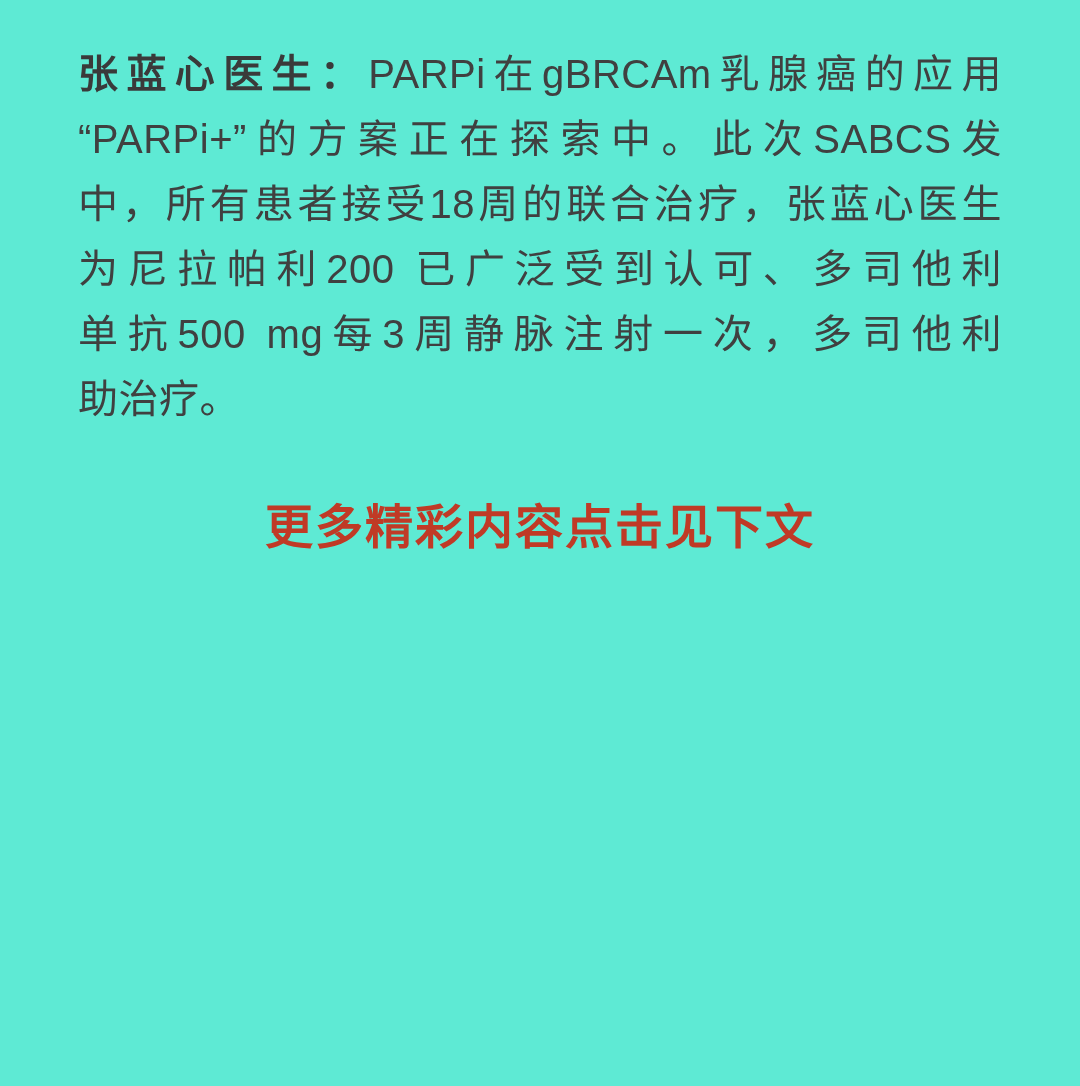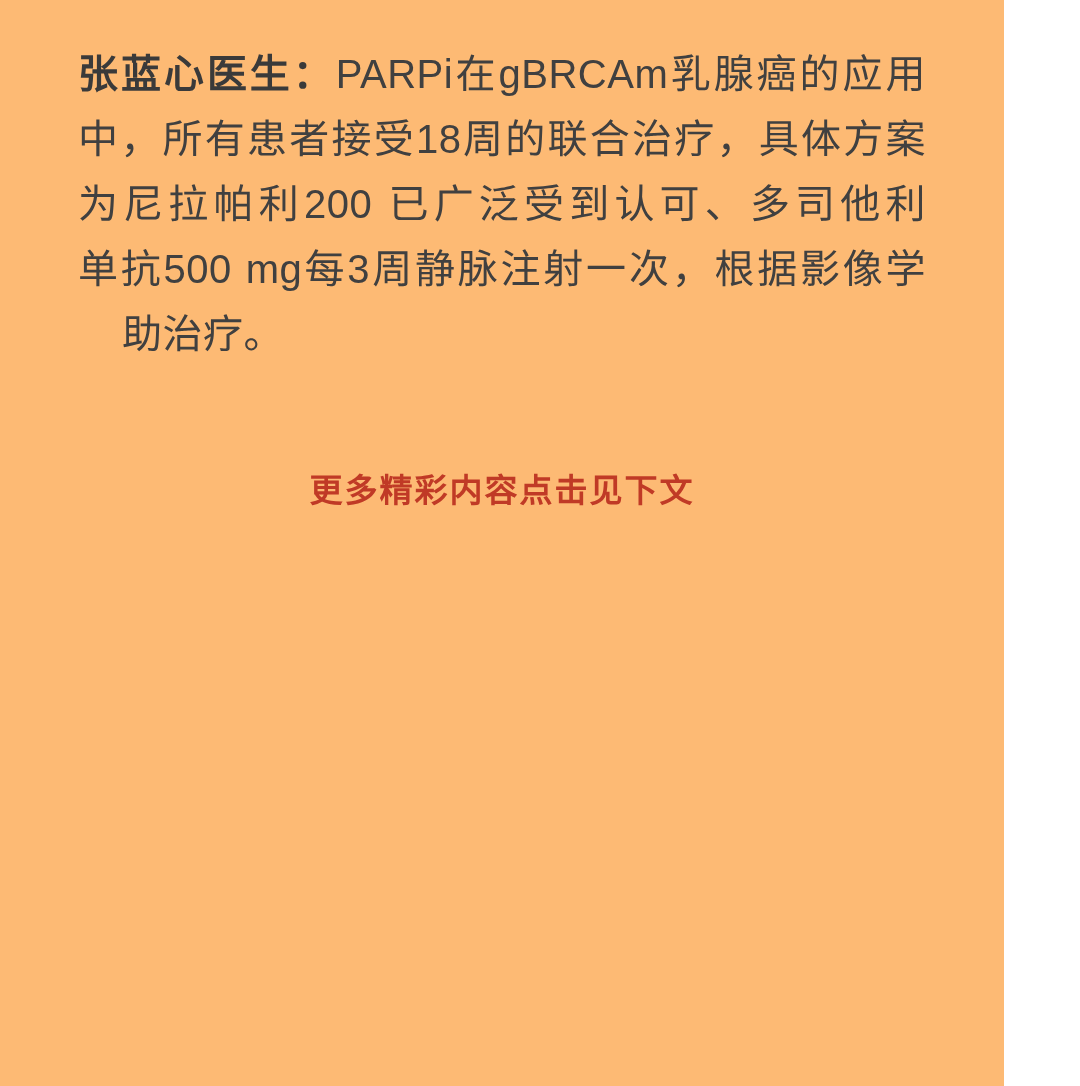--- a/index.html
+++ b/index.html
@@ -7,70 +7,70 @@
     padding: 0;
     background: #ffffff;
   }
   body {
     width: 1080px;
     height: 1086px;
     overflow: hidden;
     font-family: "Liberation Sans", sans-serif;
   }
   .page {
-    width: 1004px;
+    width: 1080px;
     height: 1086px;
-    background: #fdba74;
+    background: #5eead4;
     box-sizing: border-box;
   }
   .paragraph {
     padding: 42px 78px 0 78px;
     color: #404040;
     font-size: 40px;
     line-height: 65px;
     letter-spacing: 0.5px;
   }
   .text-line {
     text-align: justify;
     text-align-last: justify;
     text-justify: inter-character;
     overflow: hidden;
     white-space: normal;
     height: 65px;
   }
   .text-line.last-line {
     text-align-last: left;
-    margin-left: 44px;
   }
   .speaker {
     font-weight: 700;
     color: #3a3a3a;
   }
   .cta {
-    margin-top: 96px;
+    margin-top: 68px;
     text-align: center;
-    font-size: 33px;
+    font-size: 48px;
     line-height: 56px;
     font-weight: 700;
     color: #c03a26;
     letter-spacing: 2px;
     cursor: pointer;
   }
 </style>
 </head>
 <body>
 
 <div class="page">
 
   <div class="paragraph">
 
     <div class="text-line"><span class="speaker">张蓝心医生：</span><span>PARPi在gBRCAm乳腺癌的应用</span></div>
 
-    <div class="text-line">中，所有患者接受18周的联合治疗，具体方案</div>
+    <div class="text-line">“PARPi+”的方案正在探索中。此次SABCS发</div>
+    <div class="text-line">中，所有患者接受18周的联合治疗，张蓝心医生</div>
     <div class="text-line">为尼拉帕利200 已广泛受到认可、多司他利</div>
-    <div class="text-line">单抗500 mg每3周静脉注射一次，根据影像学</div>
+    <div class="text-line">单抗500 mg每3周静脉注射一次，多司他利</div>
     <div class="text-line last-line">助治疗。</div>
 
   </div>
 
   <div class="cta">更多精彩内容点击见下文</div>
 
 </div>
 
 </body></html>

